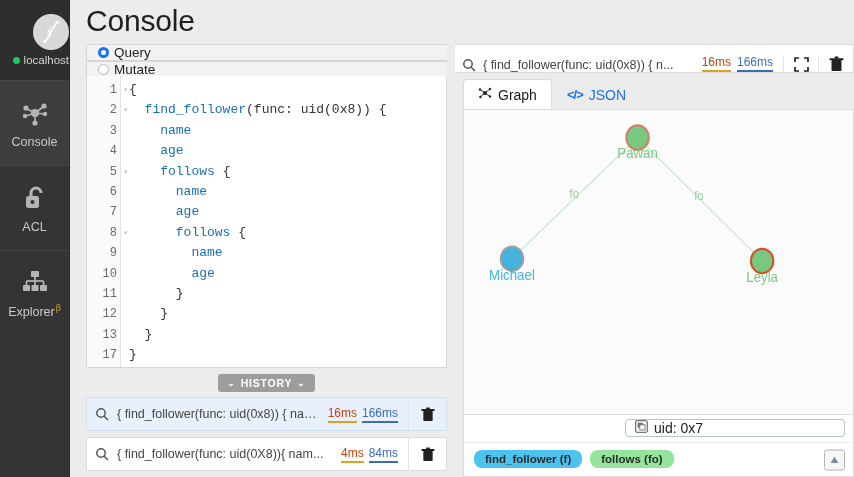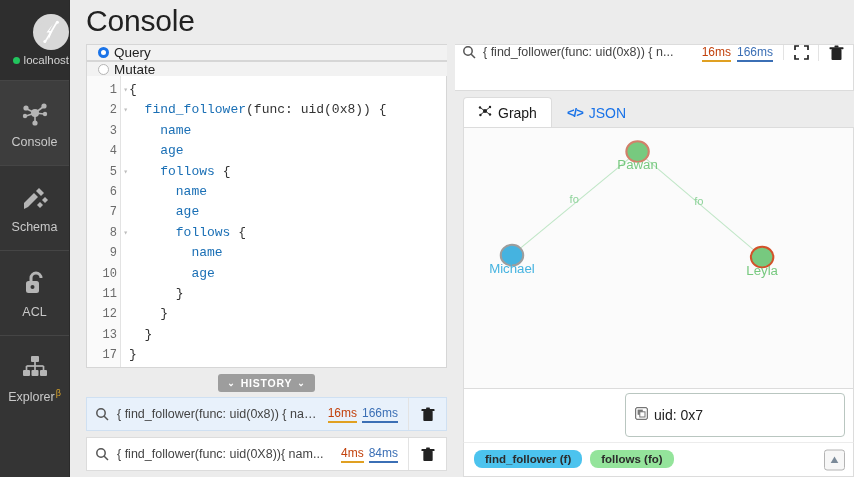--- a/index.html
+++ b/index.html
@@ -119,21 +119,21 @@
     width:38px;display:flex;align-items:center;justify-content:center;
     border-left:1px solid #e3e3e3;height:100%;box-sizing:border-box;
   }
 
   
   .right-pane{
     flex:1;min-width:0;display:flex;flex-direction:column;
     padding:0 0 0 0;box-sizing:border-box;background:#ececec;
   }
   .res-bar{
-    display:flex;align-items:flex-start;height:47px;background:#fff;
+    display:flex;align-items:flex-end;height:29px;background:#fff;
     border:1px solid #dcdcdc;border-left:none;box-sizing:border-box;
   }
   .rb-search{width:28px;display:flex;align-items:center;justify-content:center;}
   .rb-q{
     flex:1;display:flex;align-items:center;font-size:12.5px;color:#444;
     white-space:nowrap;overflow:hidden;text-overflow:ellipsis;
   }
   .rb-times{display:flex;gap:6px;align-items:center;font-size:12px;padding:0 10px;}
   .rb-icon{
     width:34px;display:flex;align-items:center;justify-content:center;
@@ -157,21 +157,21 @@
   .graph-svg{position:absolute;inset:0;width:100%;height:100%;}
   .node-label{font-size:13px;font-family:"Liberation Sans",sans-serif;}
   .edge-label{font-size:11px;fill:#8ed39a;font-family:"Liberation Sans",sans-serif;}
 
   .tooltip-row{
     display:flex;justify-content:flex-end;padding:4px 8px 5px 0;background:#fff;
     border-left:1px solid #dcdcdc;border-right:1px solid #dcdcdc;margin-left:8px;
   }
   .tooltip{
     display:flex;align-items:flex-end;gap:6px;border:1px solid #b9c6c0;
-    border-radius:4px;background:#fff;padding:13px 9px;font-size:14px;color:#222;
+    border-radius:4px;background:#fff;padding:0 9px;font-size:14px;color:#222;
     min-width:200px;
   }
   .legend-row{
     display:flex;align-items:center;gap:8px;padding:7px 8px 8px 10px;
     background:#fff;border:1px solid #dcdcdc;border-top:1px solid #ececec;
     margin-left:8px;position:relative;
   }
   .chip{
     border-radius:8px;padding:3px 11px;font-size:11.5px;color:#2b2b2b;
     font-weight:700;cursor:pointer;
@@ -221,33 +221,20 @@
               <line x1="15" y1="15" x2="7" y2="11"></line>
             <line x1="15" y1="15" x2="24" y2="16"></line>
               <line x1="15" y1="15" x2="6" y2="18"></line>
             <line x1="15" y1="15" x2="15" y2="24"></line>
           </g>
         </svg>
       </span>
       <span class="si-label">Console</span>
     </div>
 
-    <div class="side-item">
-      <span>
-        <svg width="30" height="30" viewBox="0 0 30 30">
-          <g fill="#b5b5b5">
-            <path d="M4 20 L14 10 L18 14 L8 24 L4 26 Z"></path>
-            <path d="M16 8 L19 5 L24 10 L21 13 Z"></path>
-            <path d="M22 17 l3 -3 3 3 -3 3 z"></path>
-            <path d="M17 22 l3 -3 3 3 -3 3 z"></path>
-          </g>
-        </svg>
-      </span>
-      <span class="si-label">Schema</span>
-    </div>
 
     <div class="side-item">
       <span>
         <svg width="30" height="30" viewBox="0 0 30 30">
           <path d="M11 13 v-3 a5 5 0 0 1 10 0" stroke="#b5b5b5" stroke-width="3" fill="none"></path>
           <rect x="6" y="13" width="13" height="12" rx="2.5" fill="#b5b5b5"></rect>
           <circle cx="12.5" cy="19" r="2" fill="#343434"></circle>
         </svg>
       </span>
       <span class="si-label">ACL</span>

